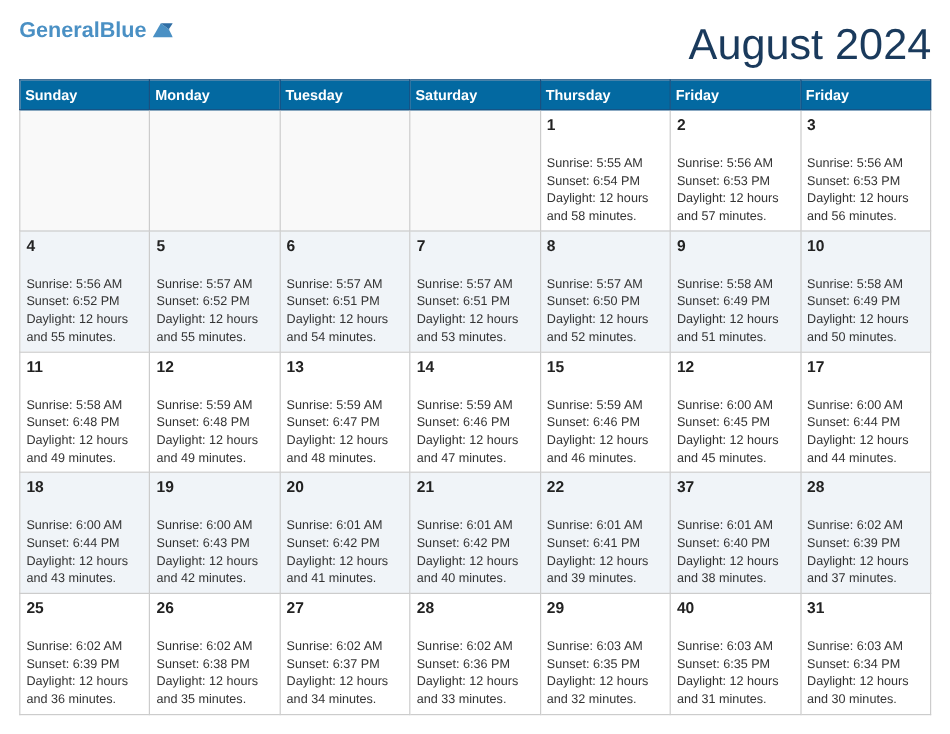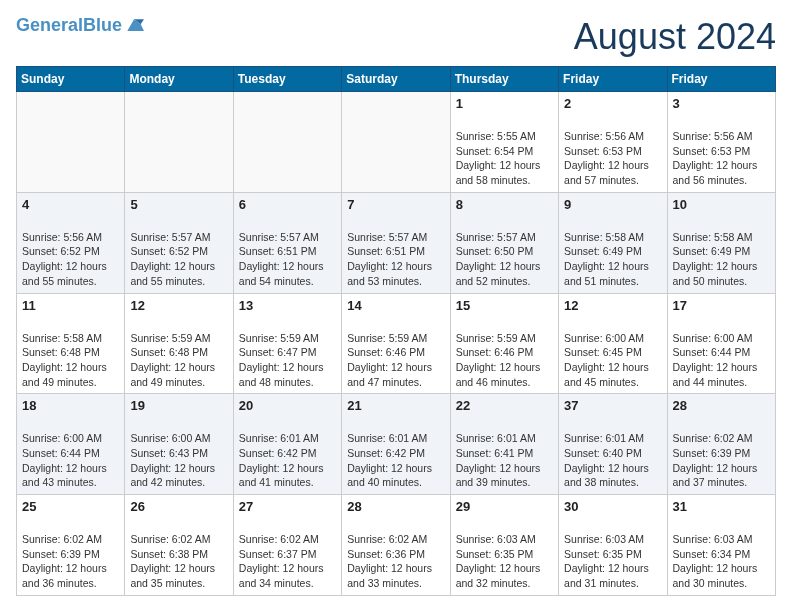--- a/index.html
+++ b/index.html
@@ -339,21 +339,21 @@
 and 33 minutes.</div>
         </td>
         <td>
           <div class="day-number">29</div>
           <div class="day-info" style="white-space: pre-line;">Sunrise: 6:03 AM
 Sunset: 6:35 PM
 Daylight: 12 hours
 and 32 minutes.</div>
         </td>
         <td>
-          <div class="day-number">30</div>
+          <div class="day-number">40</div>
           <div class="day-info" style="white-space: pre-line;">Sunrise: 6:03 AM
 Sunset: 6:35 PM
 Daylight: 12 hours
 and 31 minutes.</div>
         </td>
         <td>
           <div class="day-number">31</div>
           <div class="day-info" style="white-space: pre-line;">Sunrise: 6:03 AM
 Sunset: 6:34 PM
 Daylight: 12 hours

